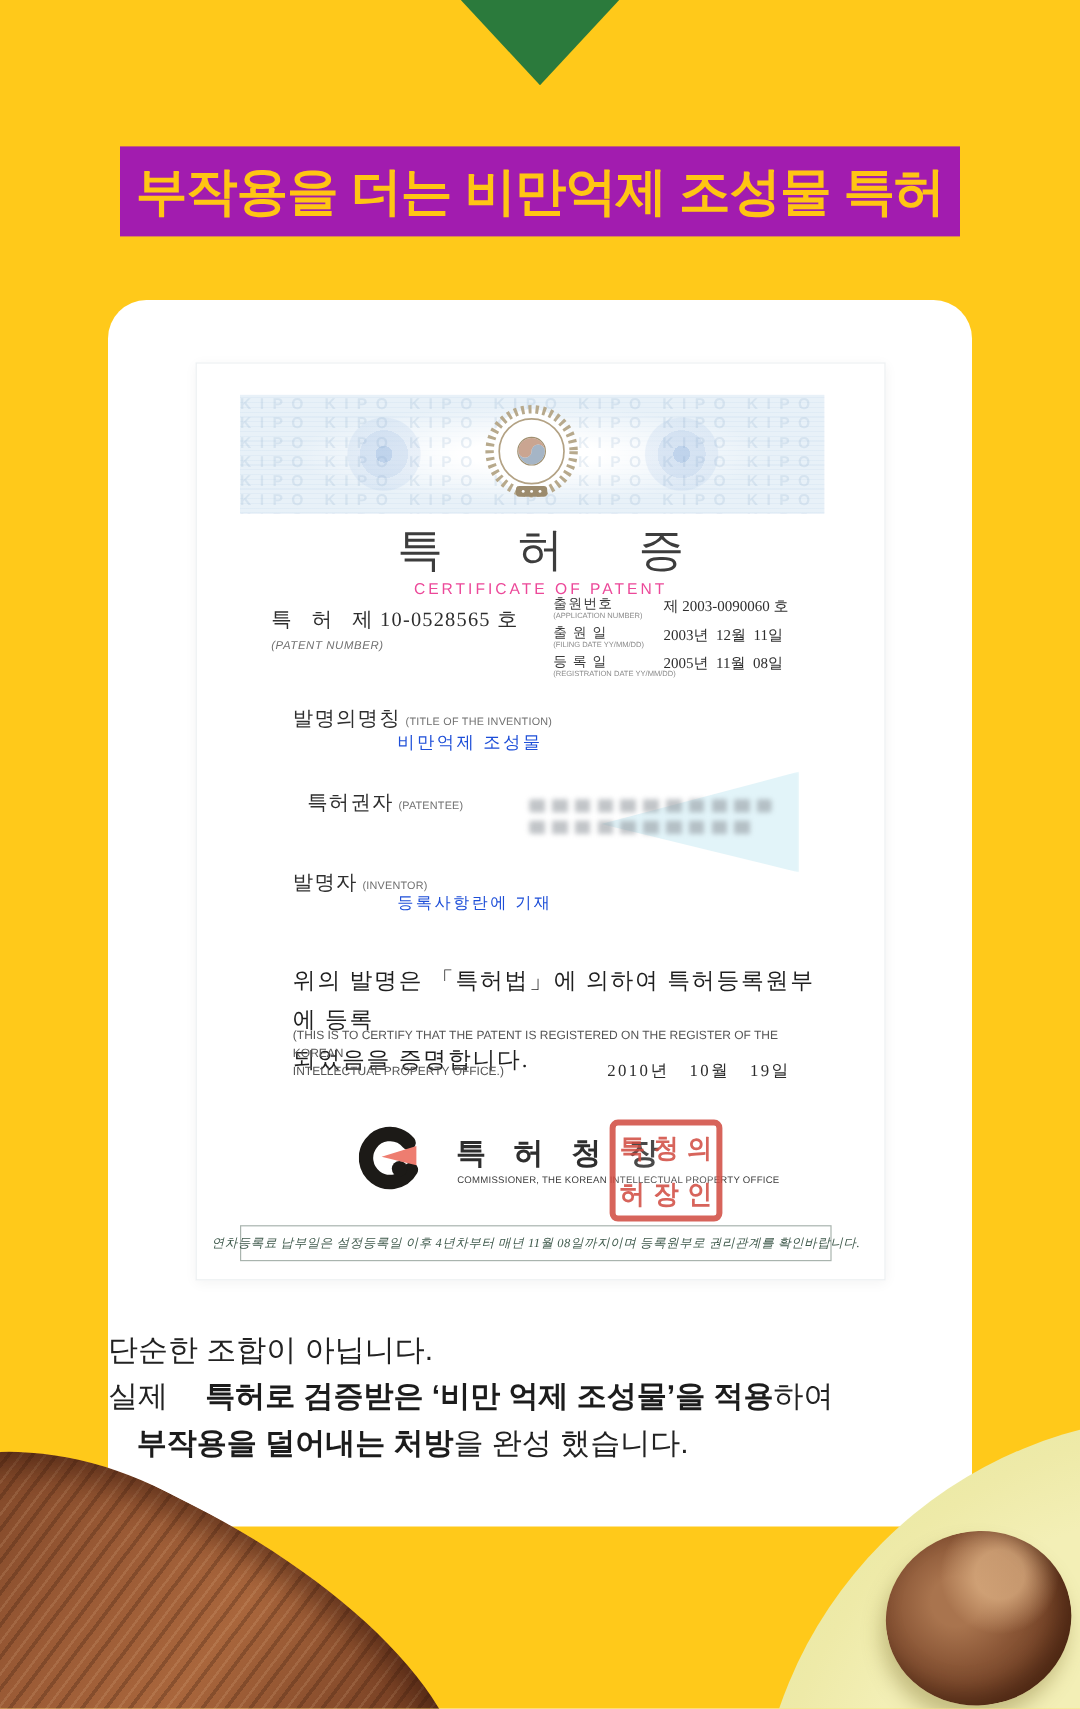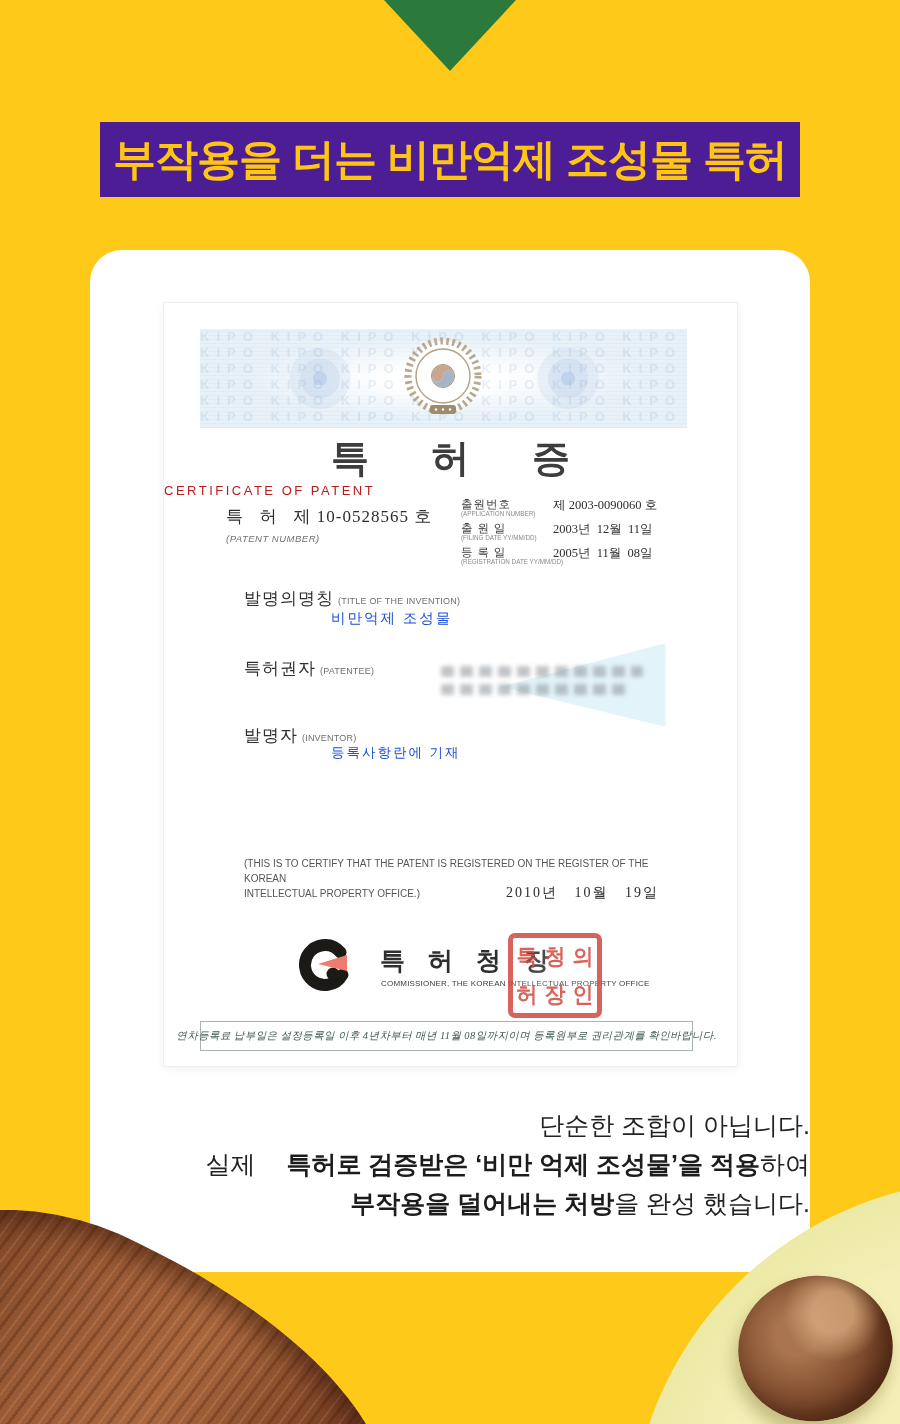--- a/index.html
+++ b/index.html
@@ -5,21 +5,21 @@
   html,body{margin:0;padding:0;}
   .stage{position:relative;width:900px;height:1424px;overflow:hidden;
          background:#FFC91A;font-family:"Liberation Sans","DejaVu Sans",sans-serif;}
   .abs{position:absolute;}
 
   
   .chevron{left:384px;top:0;width:132px;height:71px;background:#2B7A3C;
            clip-path:polygon(0 0,100% 0,50% 100%);}
 
   
-  .banner{left:100px;top:122px;width:700px;height:75px;background:#4c1d95;
+  .banner{left:100px;top:122px;width:700px;height:75px;background:#a21caf;
           display:flex;align-items:center;justify-content:center;}
   .banner-text{font-size:43px;font-weight:800;letter-spacing:-1px;color:#FFC513;}
 
   
   .card{left:90px;top:250px;width:720px;height:1022px;background:#FFFFFF;border-radius:32px;}
 
   
   .cert{left:73px;top:52px;width:573px;height:763px;background:#FFFFFF;
         border:1px solid #edf0f2;box-shadow:0 2px 10px rgba(0,0,0,.05);
         font-family:"Liberation Serif","DejaVu Serif",serif;color:#333;}
@@ -29,24 +29,24 @@
           radial-gradient(circle at 368px 50%, rgba(140,175,220,.50) 0 7px, rgba(140,175,220,.28) 7px 20px, rgba(140,175,220,.14) 20px 30px, rgba(140,175,220,0) 31px),
           radial-gradient(ellipse at 50% 50%, #ffffff 0 16%, rgba(255,255,255,0) 58%),
           repeating-linear-gradient(0deg, rgba(150,185,220,.10) 0 1px, rgba(255,255,255,0) 1px 4px),
           #E8F1F8;}
   .watermark{position:absolute;left:0;top:0;width:100%;height:100%;
         color:rgba(120,155,195,.16);font-weight:700;font-size:13px;line-height:16px;
         letter-spacing:7px;word-break:break-all;overflow:hidden;
         font-family:"Liberation Sans",sans-serif;}
   .emblem{position:absolute;left:201px;top:7px;}
 
-  .cert-title{left:0;top:130px;width:100%;text-align:center;font-size:38px;font-weight:700;
+  .cert-title{left:0;top:130px;width:100%;text-align:center;font-size:38px;font-weight:400;
         color:#3d3d3d;letter-spacing:26px;text-indent:26px;
         font-family:"Liberation Sans","DejaVu Sans",sans-serif;}
-  .cert-sub{left:0;top:180px;width:100%;text-align:left;font-size:13px;color:#b91c1c;
+  .cert-sub{left:0;top:180px;width:100%;text-align:center;font-size:13px;color:#ec4899;
         letter-spacing:2.5px;font-family:"Liberation Sans",sans-serif;}
 
   .patno{left:62px;top:202px;font-size:17px;letter-spacing:1px;color:#2e2e2e;white-space:pre;}
   .patno-en{left:62px;top:230px;font-size:9.5px;color:#707070;letter-spacing:.5px;
         font-family:"Liberation Sans",sans-serif;font-style:italic;}
 
   .meta{left:297px;top:196px;width:235px;}
   .meta-row{display:flex;margin-bottom:6px;}
   .meta-lbl{width:92px;}
   .meta-ko{font-size:11.5px;color:#3a3a3a;letter-spacing:1px;line-height:11px;}
@@ -77,21 +77,21 @@
   .seal span{display:flex;align-items:center;justify-content:center;font-size:21px;font-weight:900;
         color:#D24F45;transform:scaleY(1.05);filter:blur(.4px);
         font-family:"Liberation Serif","DejaVu Serif",serif;}
   .kipo-logo{left:135px;top:634px;}
 
   .notice{left:36px;top:718px;width:491px;height:28px;border:1px solid #A9B4AE;
           display:flex;align-items:center;justify-content:center;
           font-size:10.5px;letter-spacing:.4px;color:#3E594B;white-space:nowrap;font-style:italic;}
 
   
-  .caption{left:0;top:856px;width:720px;text-align:right;font-size:25px;line-height:39px;
+  .caption{left:0;top:856px;width:720px;text-align:left;font-size:25px;line-height:39px;
            color:#222;}
   .caption b{font-weight:800;color:#1c1c1c;margin-left:24px;}
 
   
   .ginseng{left:-160px;top:1252px;width:560px;height:300px;transform:rotate(27deg);
            border-radius:42% 58% 45% 55% / 55% 45% 60% 40%;
            background:
              repeating-linear-gradient(100deg, rgba(60,28,12,.28) 0 3px, rgba(255,255,255,0) 3px 9px, rgba(255,220,180,.12) 9px 11px, rgba(255,255,255,0) 11px 16px),
              linear-gradient(100deg,#6E3A20,#9A5A35 35%,#A9663C 55%,#7E4527 78%,#5C2F18);
            box-shadow:inset 0 14px 26px rgba(50,20,8,.45), inset 0 -16px 30px rgba(40,16,6,.5);}
@@ -164,34 +164,38 @@
           <div class="meta-val">2005년  11월  08일</div>
         </div>
       </div>
 
       <div class="abs" style="left:80px;top:284px;">
         <span class="fld-lbl">발명의명칭</span>
         <span class="fld-en">(TITLE OF THE INVENTION)</span>
       </div>
       <div class="abs fld-val" style="left:167px;top:306px;">비만억제 조성물</div>
 
-      <div class="abs" style="left:80px;top:354px;">
+      <div class="abs" style="left:92px;top:354px;">
         <span class="fld-lbl">특허권자</span>
         <span class="fld-en">(PATENTEE)</span>
       </div>
       <div class="abs wedge"></div>
       <div class="abs redact" style="left:277px;top:363px;width:202px;"></div>
       <div class="abs redact" style="left:277px;top:381px;width:186px;"></div>
 
       <div class="abs" style="left:80px;top:421px;">
         <span class="fld-lbl">발명자</span>
         <span class="fld-en">(INVENTOR)</span>
       </div>
       <div class="abs fld-val" style="left:167px;top:441px;font-size:13.5px;">등록사항란에 기재</div>
 
+      <div class="abs statement">
+        <div>위의 발명은 「특허법」에 의하여 특허등록원부에 등록</div>
+        <div>되었음을 증명합니다.</div>
+      </div>
       <div class="abs statement-en">
         <div>(THIS IS TO CERTIFY THAT THE PATENT IS REGISTERED ON THE REGISTER OF THE KOREAN</div>
         <div>INTELLECTUAL PROPERTY OFFICE.)</div>
       </div>
 
       <div class="abs issue-date">2010년   10월   19일</div>
 
       <svg class="abs kipo-logo" width="54" height="56" viewBox="0 0 54 56">
         <circle cx="26" cy="28" r="20" fill="none" stroke="#1C1A17" stroke-width="12" stroke-dasharray="101 25" stroke-dashoffset="-13" stroke-linecap="round" transform="rotate(-8 26 28)"></circle>
         <circle cx="34" cy="37" r="6.5" fill="#1C1A17"></circle>

